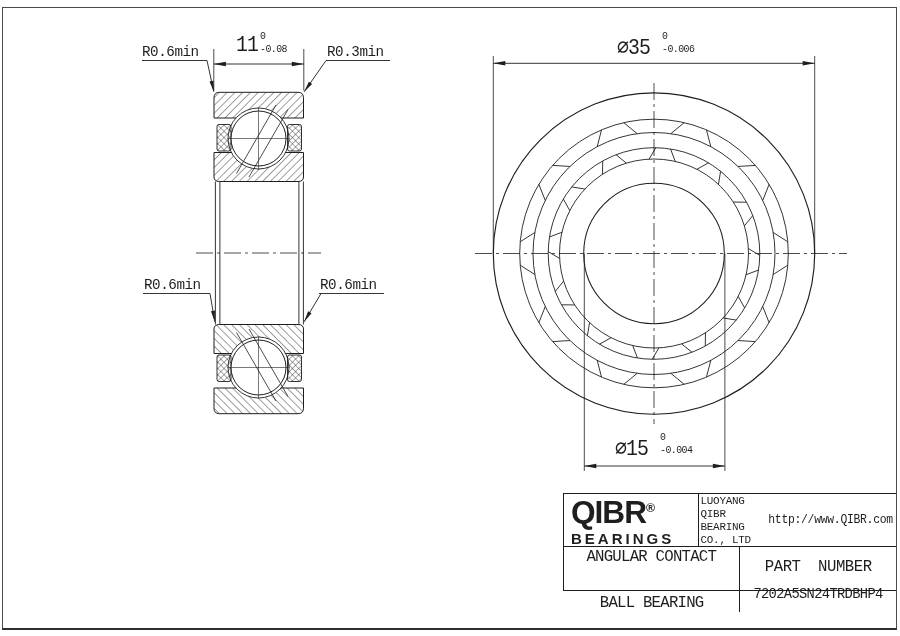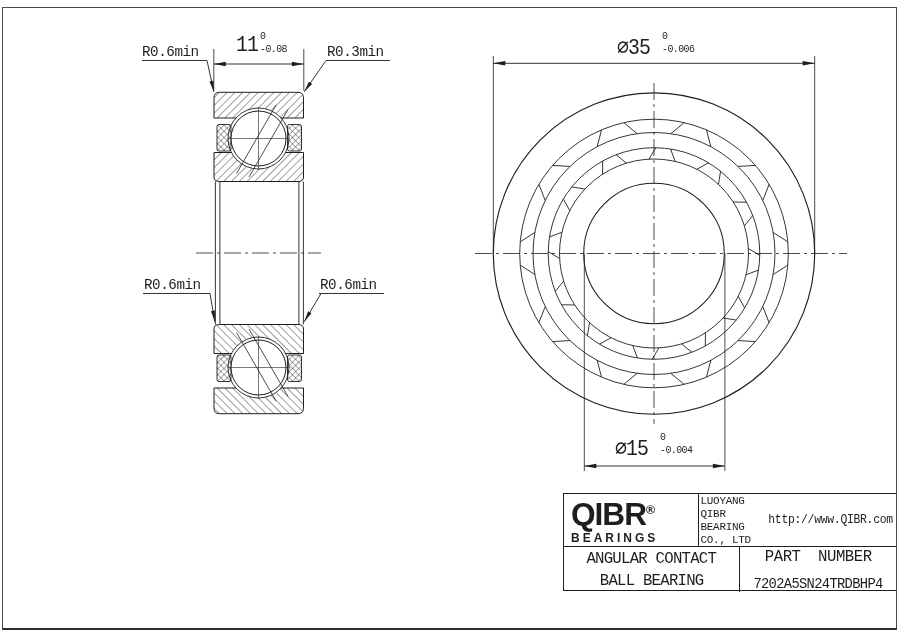--- a/index.html
+++ b/index.html
@@ -18,29 +18,29 @@
   
   #title-block{position:absolute;left:563px;top:493px;width:334px;height:98px;
        border:1.6px solid #1e1e1e;display:flex;flex-direction:column;box-sizing:border-box;}
   .tb-row1{display:flex;height:53px;border-bottom:1.4px solid #1e1e1e;box-sizing:border-box;}
   .tb-row2{display:flex;flex:1;}
   .tb-logo-cell{width:135px;border-right:1.4px solid #1e1e1e;box-sizing:border-box;
        display:flex;flex-direction:column;justify-content:center;padding-left:7px;}
   .tb-company-cell{flex:1;display:flex;flex-direction:row;align-items:center;
        justify-content:center;gap:3px;}
   .tb-product-cell{width:176px;border-right:1.4px solid #1e1e1e;box-sizing:border-box;
-       display:flex;flex-direction:column;align-items:center;justify-content:center;gap:3px;}
+       display:flex;flex-direction:column;align-items:center;gap:27px;}
   .tb-part-cell{flex:1;display:flex;flex-direction:column;align-items:center;
        justify-content:center;gap:10px;}
   .logo-main{font-family:"Liberation Sans","DejaVu Sans",sans-serif;font-weight:900;
        font-size:31px;line-height:30px;letter-spacing:-1px;transform:scaleX(1.02);
        transform-origin:left center;}
   .logo-reg{font-size:12px;font-weight:700;vertical-align:super;letter-spacing:0;}
   .logo-sub{font-family:"Liberation Sans","DejaVu Sans",sans-serif;font-weight:700;
-       font-size:12px;letter-spacing:3px;margin-top:1px;}
+       font-size:15px;letter-spacing:3px;margin-top:1px;}
   .co-line1{font-size:11.5px;letter-spacing:-.3px;transform:scaleX(.95);}
   .co-line2{font-size:12px;letter-spacing:-.3px;transform:scaleX(.95);}
   .prod-line{font-size:16.5px;letter-spacing:-.8px;transform:scaleX(.95);}
   .part-label{font-size:16.5px;letter-spacing:-.5px;word-spacing:9px;transform:scaleX(.95);}
   .part-num{font-size:14.5px;letter-spacing:-.7px;transform:scaleX(.95);}
 </style>
 </head>
 <body>
 
 <div id="page">

